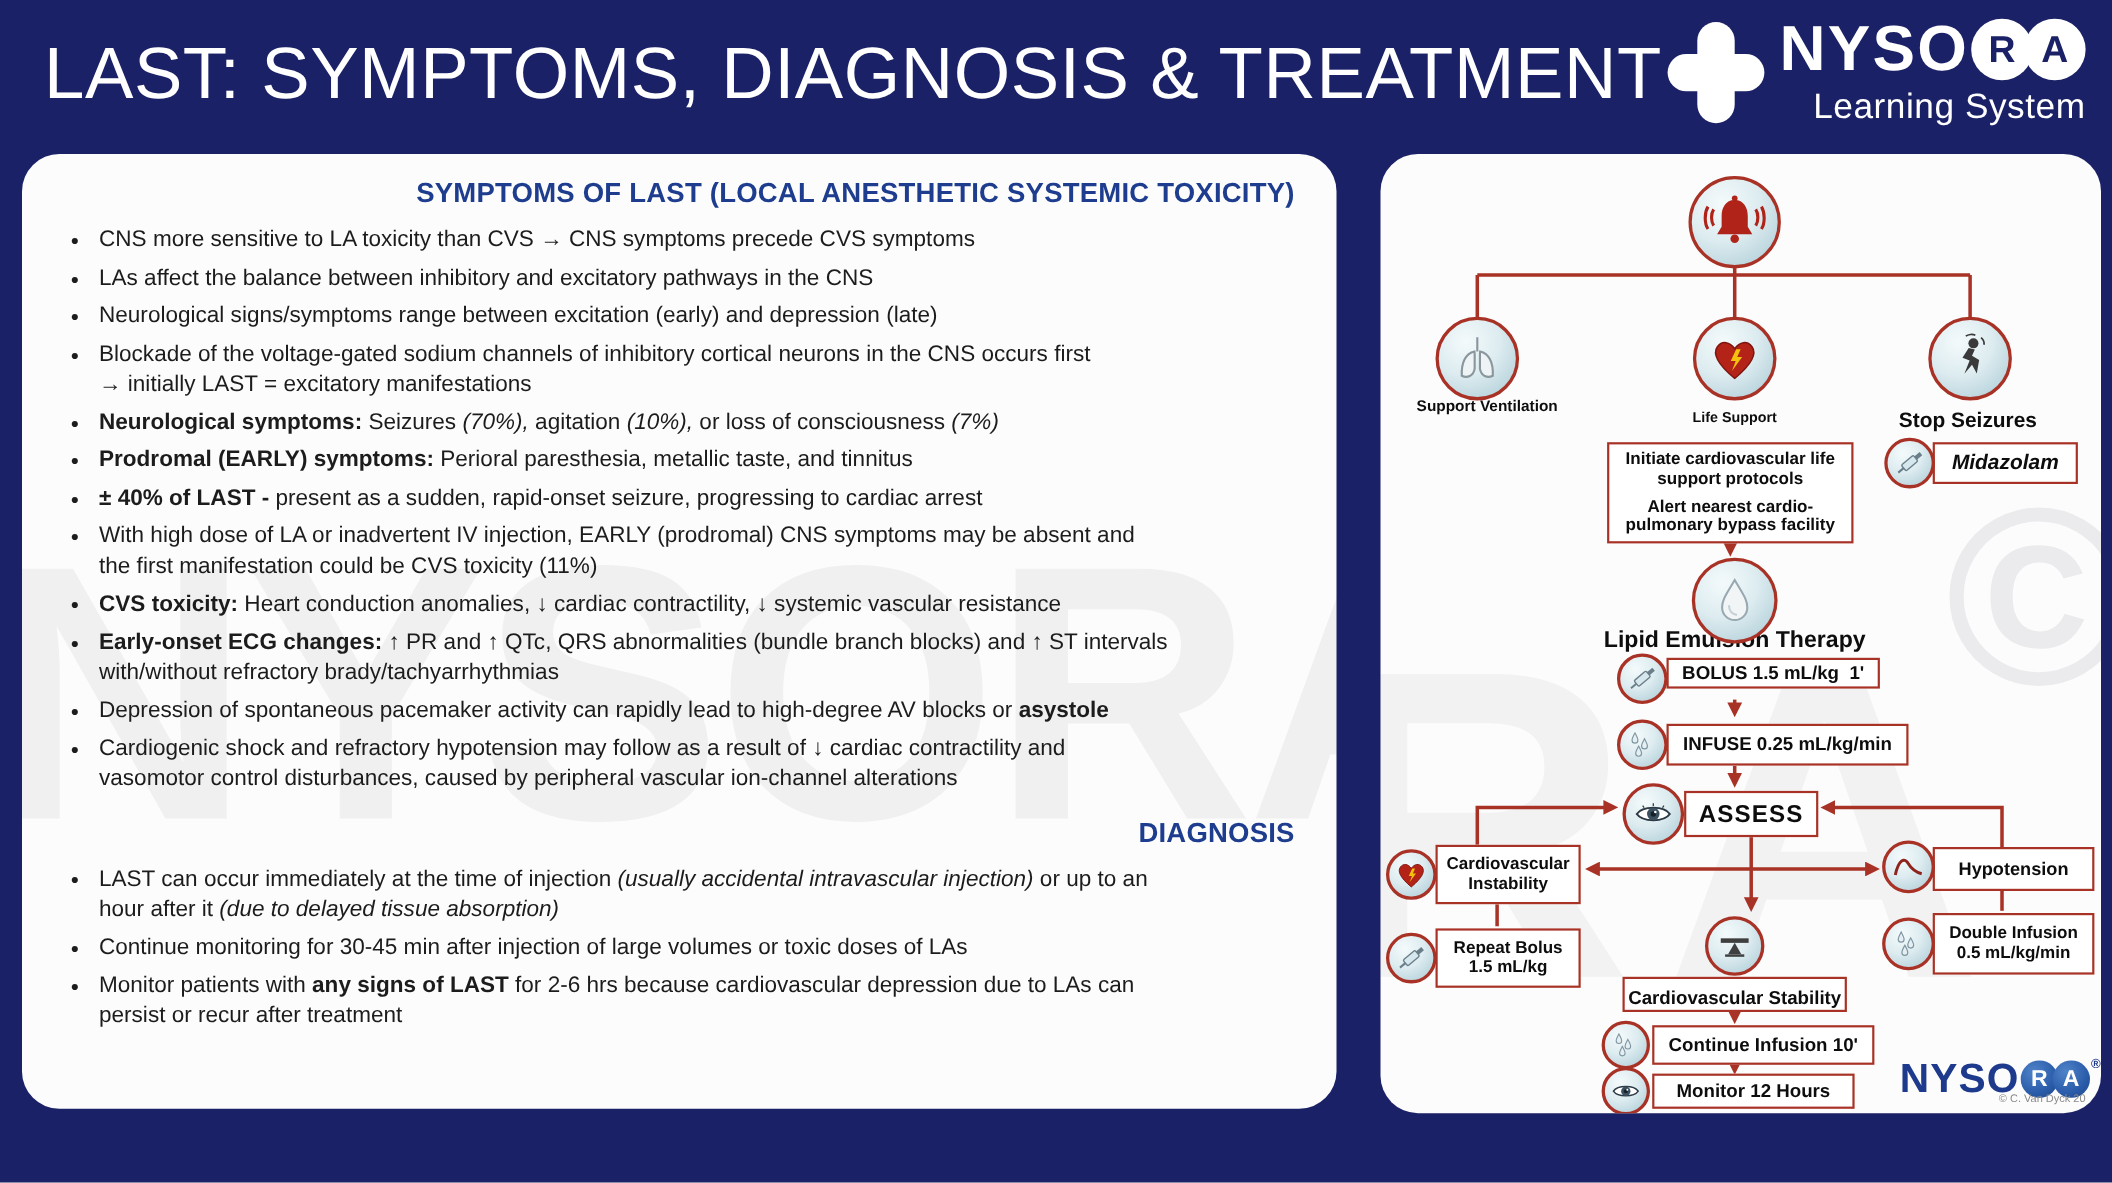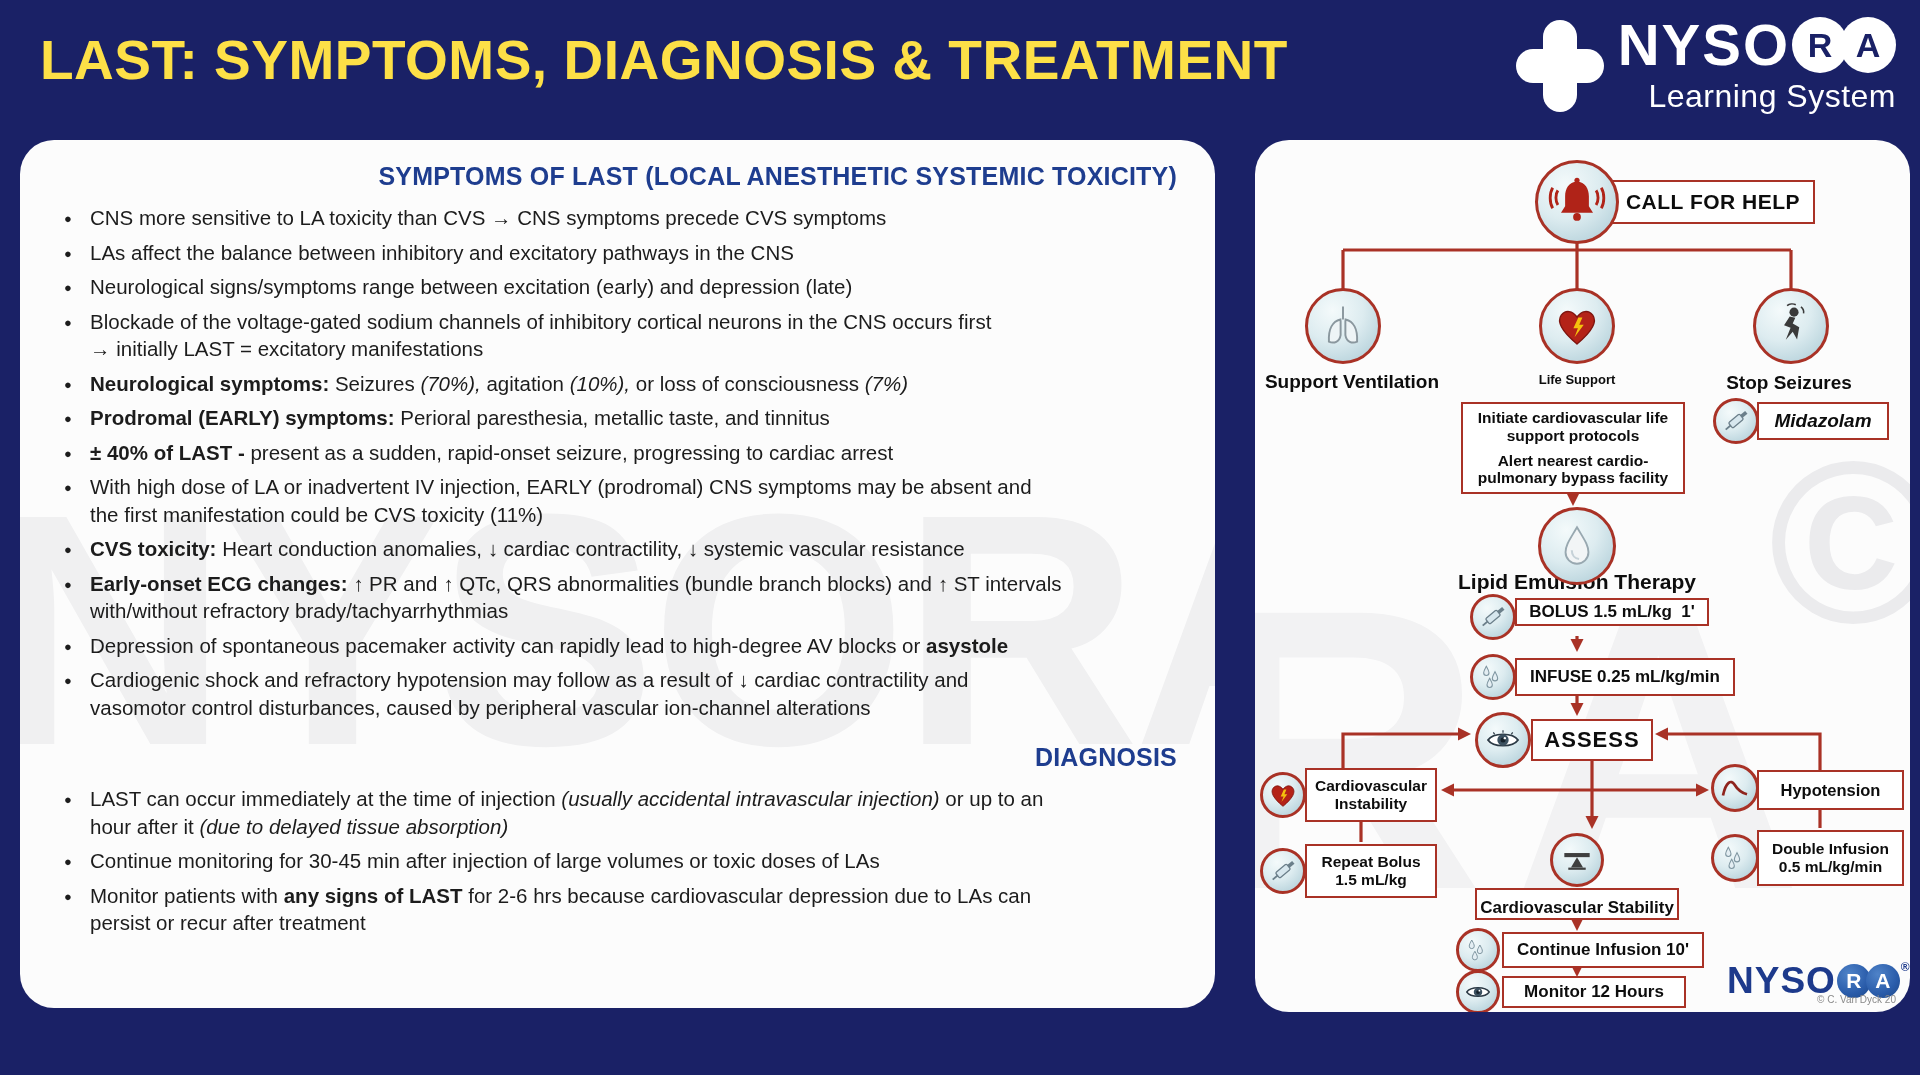--- a/index.html
+++ b/index.html
@@ -6,21 +6,21 @@
   html,body { width:1920px; height:1075px; overflow:hidden; }
   body {
     background:#1a2166;
     font-family:"Liberation Sans","DejaVu Sans",sans-serif;
     position:relative;
   }
   
   .header { position:absolute; left:0; top:0; width:1920px; height:140px; }
   .main-title {
     position:absolute; left:40px; top:28px;
-    color:#fde047; font-size:55px; font-weight:bold; letter-spacing:0.5px;
+    color:#ffffff; font-size:66px; font-weight:normal; letter-spacing:0.5px;
   }
   .logo-top { position:absolute; right:24px; top:16px; display:flex; align-items:flex-start; }
   .logo-cross { position:relative; width:88px; height:92px; margin-right:14px; margin-top:4px; }
   .logo-cross .vbar { position:absolute; left:27px; top:0; width:34px; height:92px; background:#fff; border-radius:17px; }
   .logo-cross .hbar { position:absolute; left:0; top:29px; width:88px; height:34px; background:#fff; border-radius:17px; }
   .logo-text-wrap { display:flex; flex-direction:column; align-items:flex-start; }
   .logo-row { display:flex; align-items:center; }
   .logo-nyso { color:#fff; font-size:58px; font-weight:bold; letter-spacing:2px; line-height:1; }
   .logo-circle-top {
     width:56px; height:56px; border-radius:50%; background:#fff; color:#1a2166;
@@ -165,23 +165,20 @@
         <circle cx="12" cy="3.6" r="1" fill="#b02318"></circle>
         <circle cx="12" cy="17.8" r="1.5" fill="#b02318"></circle>
         <g stroke="#b02318" stroke-width="1.1" fill="none">
           <path d="M4.6 7.5 C3.6 9 3.6 11.6 4.6 13.2"></path>
           <path d="M2.6 6.5 C1.3 8.6 1.3 12.4 2.6 14.4"></path>
           <path d="M19.4 7.5 C20.4 9 20.4 11.6 19.4 13.2"></path>
           <path d="M21.4 6.5 C22.7 8.6 22.7 12.4 21.4 14.4"></path>
         </g>
       </svg>
     </div>
-    <div class="fbox" style="left:356px;top:40px;width:204px;height:44px;font-size:21px;letter-spacing:0.5px;">
-      <span>CALL FOR HELP</span>
-    </div>
 
     <div class="fcircle" style="left:50px;top:148px;width:76px;height:76px;">
       <svg width="52" height="52" viewBox="0 0 24 24">
         <g stroke="#8a979e" stroke-width="0.9" fill="#eef4f6">
           <path d="M12 3 V9"></path>
           <path d="M10.8 9 C7.2 9.8 5.2 13.5 5.5 19.2 C7.8 20.3 10.4 19.3 10.9 16.2 L10.9 10 Z"></path>
           <path d="M13.2 9 C16.8 9.8 18.8 13.5 18.5 19.2 C16.2 20.3 13.6 19.3 13.1 16.2 L13.1 10 Z"></path>
         </g>
       </svg>
     </div>
@@ -195,21 +192,21 @@
       <svg width="52" height="52" viewBox="0 0 24 24">
         <circle cx="13.4" cy="5.6" r="2.1" fill="#3a3a3a"></circle>
         <path d="M11.4 7.6 L8.8 11.6 L11.8 12.8 L9.6 18.4 L12.8 14.6 L14.8 18.2 L15.8 12.6 L12.8 10.8 L14 8.2 Z" fill="#3a3a3a"></path>
         <g stroke="#3a3a3a" stroke-width="0.7" fill="none">
           <path d="M10.2 2.6 C11.2 1.8 13 1.6 14.2 2.2"></path>
           <path d="M16.6 3.2 C17.6 4 18 5.2 17.8 6.2"></path>
         </g>
       </svg>
     </div>
 
-    <div class="flabel" style="left:0px;top:231px;width:194px;font-size:19px;"><span>Support Ventilation</span></div>
+    <div class="flabel" style="left:0px;top:221px;width:194px;font-size:14px;"><span>Support Ventilation</span></div>
     <div class="flabel" style="left:222px;top:232px;width:200px;font-size:13px;"><span>Life Support</span></div>
     <div class="flabel" style="left:434px;top:232px;width:200px;font-size:19px;"><span>Stop Seizures</span></div>
 
     <div class="fbox" style="left:206px;top:262px;width:224px;height:92px;font-size:15.5px;flex-direction:column;justify-content:center;gap:7px;padding:4px 8px;">
       <span>Initiate cardiovascular life support protocols</span>
       <span>Alert nearest cardio-pulmonary bypass facility</span>
     </div>
 
     <div class="fcircle" style="left:458px;top:258px;width:46px;height:46px;">
       <svg width="34" height="34" viewBox="0 0 24 24">

